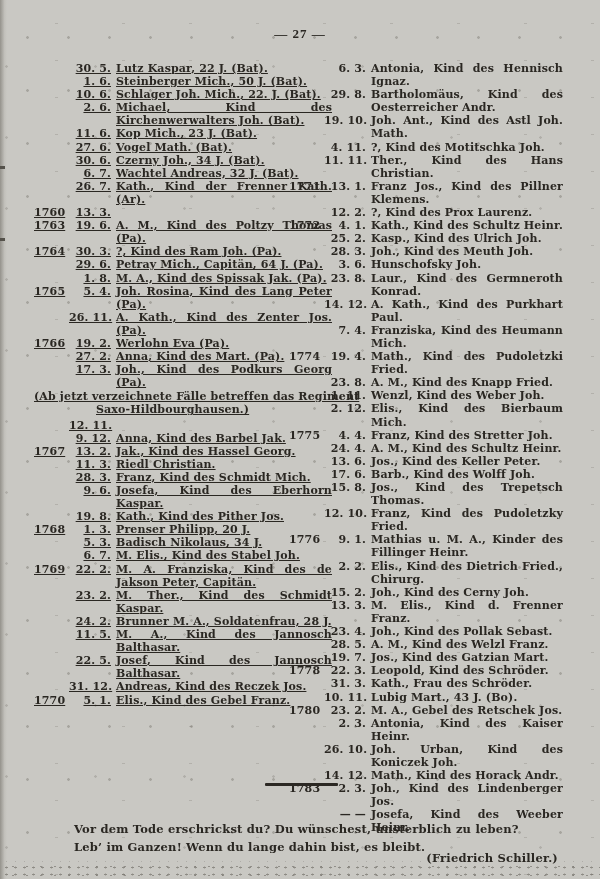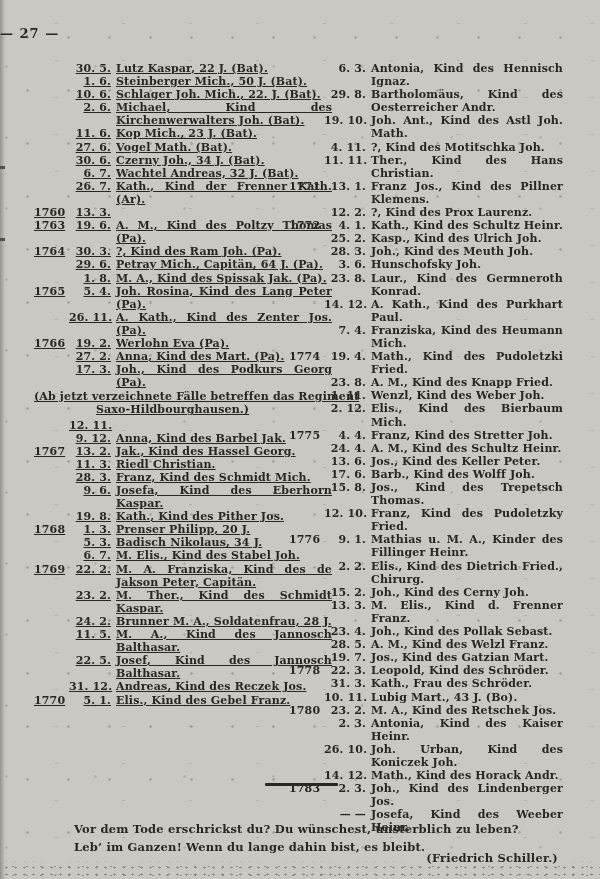--- a/index.html
+++ b/index.html
@@ -27,22 +27,22 @@
     background-size:9px 7px,14px 9px;
     background-position:2px 3px,6px 1px;
   }
   .edge-left{
     position:absolute;left:0;top:0;bottom:0;width:7px;pointer-events:none;
     background:linear-gradient(to right, rgba(105,102,94,.55), rgba(160,157,150,.18) 65%, transparent);
   }
   .edge-tick{position:absolute;left:0;width:5px;height:3px;background:#55524b;}
 
   .page-number{
-    position:absolute;top:26px;left:0;width:100%;text-align:left;
-    font-size:13px;letter-spacing:1px;
+    position:absolute;top:26px;left:0;width:100%;text-align:center;
+    font-size:13px;letter-spacing:1px;font-family:Liberation Serif, serif;
   }
 
   .col{position:absolute;top:62px;font-size:11px;line-height:13.1px;letter-spacing:.15px;}
   .col-left{left:34px;width:298px;text-decoration:underline;}
   .col-right{left:289px;width:274px;}
 
   .row{display:grid;grid-template-columns:30px 42px 1fr;column-gap:5px;}
   .cell-year{text-align:right;white-space:nowrap;}
   .cell-date{text-align:right;white-space:nowrap;}
   .cell-text{text-align:justify;}
@@ -424,21 +424,21 @@
       <span class="cell-text">Kath., Frau des Schröder.</span>
     </div>
     <div class="row">
       <span class="cell-year"></span>
       <span class="cell-date">10. 11.</span>
       <span class="cell-text">Lubig Mart., 43 J. (Bo).</span>
     </div>
     <div class="row">
       <span class="cell-year">1780</span>
       <span class="cell-date">23. 2.</span>
-      <span class="cell-text">M. A., Kind des Retschek Jos.</span>
+      <span class="cell-text">M. A., Gebel des Retschek Jos.</span>
     </div>
     <div class="row">
       <span class="cell-year"></span>
       <span class="cell-date">2. 3.</span>
       <span class="cell-text">Antonia, Kind des Kaiser Heinr.</span>
     </div>
     <div class="row">
       <span class="cell-year"></span>
       <span class="cell-date">26. 10.</span>
       <span class="cell-text">Joh. Urban, Kind des Koniczek Joh.</span>

